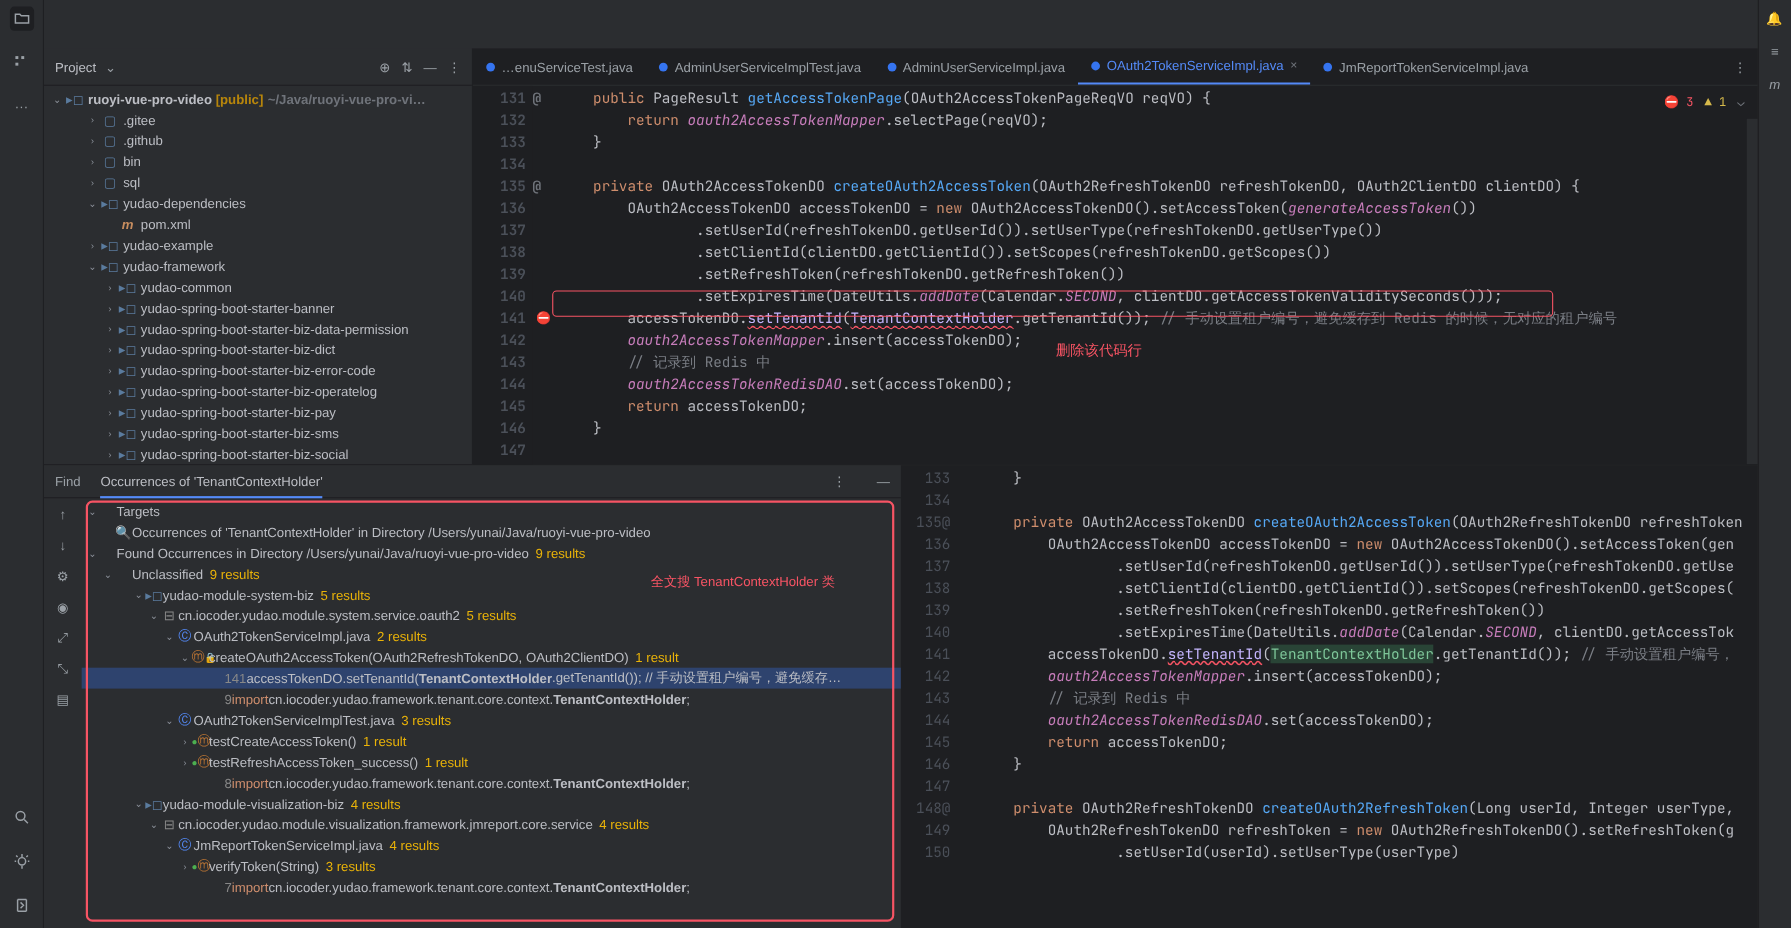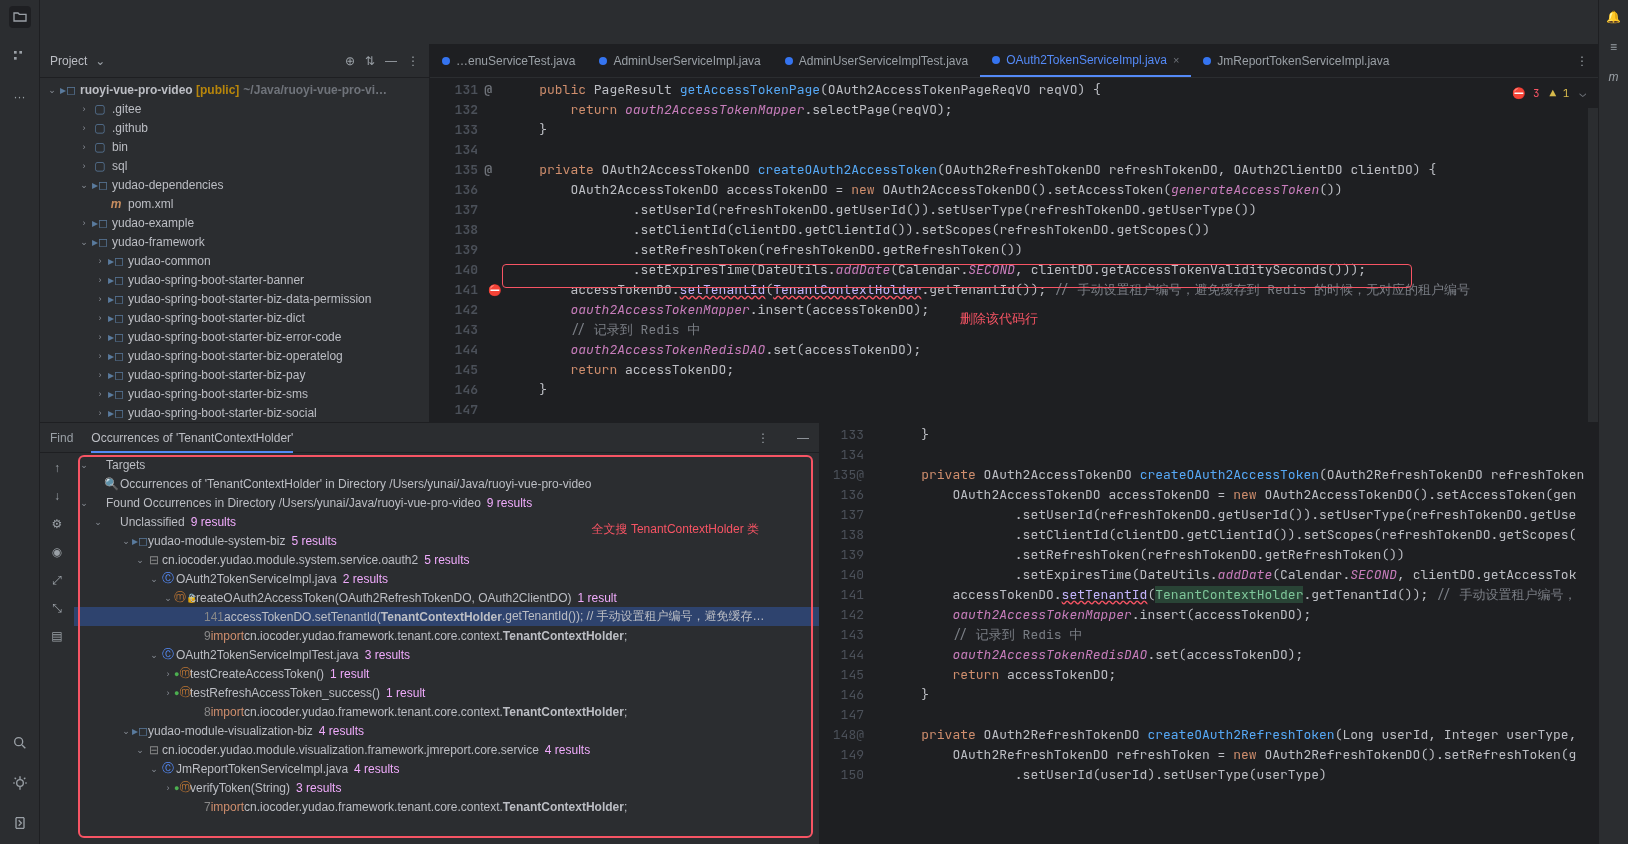--- a/index.html
+++ b/index.html
@@ -58,21 +58,21 @@
 .find-tabs { height: 30px; display: flex; align-items: center; gap: 18px; padding: 0 10px; border-bottom: 1px solid #1e1f22; }
 .find-tabs .ftab { color: #9aa0a6; cursor: pointer; }
 .find-tabs .ftab.active { color: #bcbec4; border-bottom: 2px solid #548af7; padding-bottom: 6px; margin-bottom: -8px; }
 .find-side { width: 34px; display: flex; flex-direction: column; align-items: center; gap: 14px; padding-top: 8px; color: #9aa0a6; }
 .find-body { display: flex; flex: 1; min-height: 0; }
 .results { flex: 1; overflow: auto; padding: 2px 0; font-size: 12px; }
 .res-row { display: flex; align-items: center; height: 19px; white-space: nowrap; cursor: pointer; }
 .res-row.sel { background: #2e436e; }
 .res-chev { width: 12px; text-align: center; color: #8a8f98; font-size: 9px; }
 .res-ic { width: 16px; text-align: center; }
-.count { color: #f0abfc; margin-left: 6px; }
+.count { color: #eab308; margin-left: 6px; }
 .kw-hl { font-weight: 600; }
 .import-kw { color: #cf8e6d; }
 .green-dot { color: #4caf50; font-size: 9px; }
 .red-box-overlay { position: absolute; border: 2px solid #f75464; border-radius: 6px; pointer-events: none; }
 .diff-editor { flex: 1; background: #1e1f22; display: flex; font-family: "JetBrains Mono", Consolas, monospace; font-size: 13px; overflow: hidden; min-width: 0; }
 .diff-gut { width: 50px; text-align: right; color: #4b5059; padding: 2px 6px 2px 0; line-height: 20px; }
 .diff-code { flex: 1; padding: 2px 0 2px 20px; line-height: 20px; white-space: pre; overflow: hidden; }
 .hl-green { background: #294436; }
 svg { width: 16px; height: 16px; }
 </style>
@@ -227,25 +227,25 @@
       </div>
 
       <div class="editor-area">
         <div class="tabs" id="tabs-bar">
           <div class="tab">
               <span class="dot"></span>
               <span>…enuServiceTest.java</span>
             </div>
             <div class="tab">
               <span class="dot"></span>
-              <span>AdminUserServiceImpl.java</span>
+              <span>AdminUserServiceImplTest.java</span>
             </div>
             <div class="tab">
               <span class="dot"></span>
-              <span>AdminUserServiceImplTest.java</span>
+              <span>AdminUserServiceImpl.java</span>
             </div>
             <div class="tab active">
               <span class="dot"></span>
               <span>OAuth2TokenServiceImpl.java</span>
               <span class="close">×</span>
             </div>
             <div class="tab">
               <span class="dot"></span>
               <span>JmReportTokenServiceImpl.java</span>
             </div>

